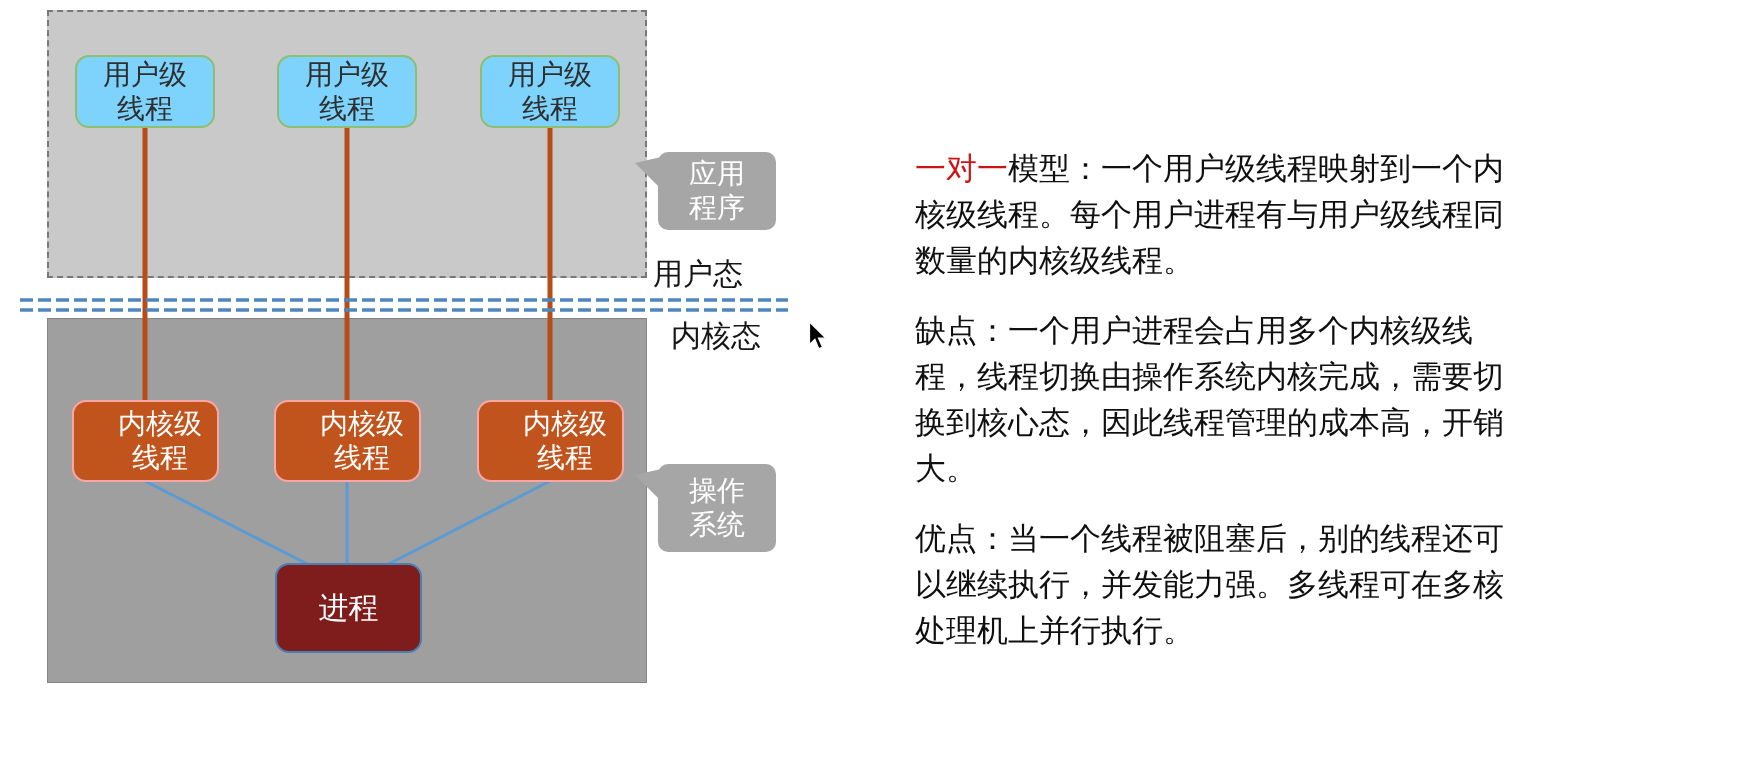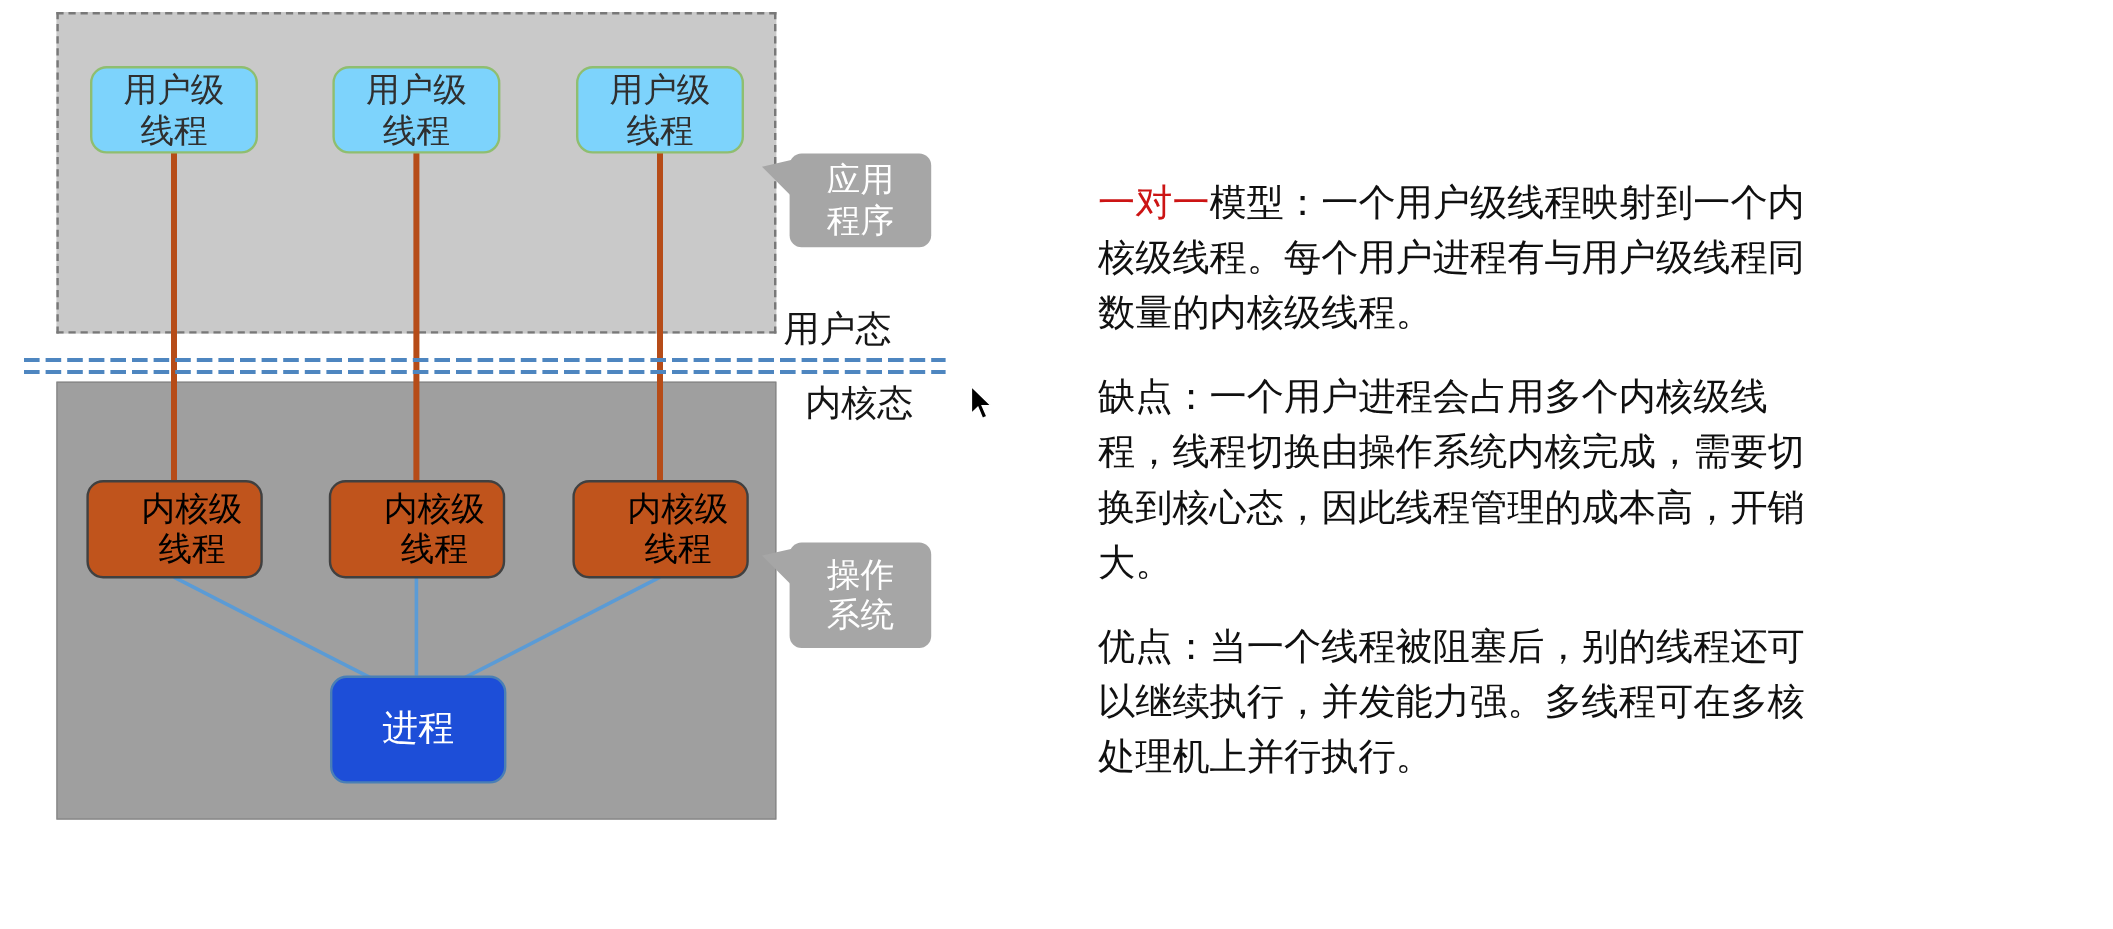--- a/index.html
+++ b/index.html
@@ -26,38 +26,38 @@
     position:absolute;display:flex;align-items:center;justify-content:center;
     text-align:center;white-space:pre-line;box-sizing:border-box;
     border-radius:14px;font-size:28px;line-height:34px;
   }
   .node.green{
     width:140px;height:73px;top:55px;
     background:#7dd3fc;border:2px solid #8fbe70;color:#2f2f2f;
   }
   .node.orange{
     width:147px;height:82px;top:400px;
-    background:#c0541c;border:2px solid #404040;color:#000000;padding-left:29px;
+    background:#c0541c;border:2px solid #fca5a5;color:#ffffff;padding-left:29px;
   }
   .node.process{
     left:275px;top:563px;width:147px;height:90px;
-    background:#1d4ed8;border:2px solid #4a7fb5;color:#ffffff;
+    background:#7f1d1d;border:2px solid #4a7fb5;color:#ffffff;
     font-size:30px;
   }
   .g1{left:75px;} .g2{left:277px;} .g3{left:480px;}
   .o1{left:72px;} .o2{left:274px;} .o3{left:477px;}
   
   .callout{
     position:absolute;left:658px;width:118px;
     background:#a6a6a6;border-radius:10px;color:#ffffff;
     display:flex;align-items:center;justify-content:center;
-    text-align:center;white-space:pre-line;font-size:28px;line-height:34px;
+    text-align:center;white-space:pre-line;font-size:28px;line-height:34px;margin-top:24px;
   }
   .callout.app{top:128px;height:78px;}
-  .callout.os{top:452px;height:88px;}
+  .callout.os{top:440px;height:88px;}
   .callout .tail{position:absolute;left:-23px;top:3px;width:26px;height:36px;}
   
   .mode-label{
     position:absolute;left:653px;width:120px;
     color:#161616;font-size:30px;
   }
   .mode-label.user{top:254px;font-family:Liberation Serif, serif;}
   .mode-label.kernel{top:316px;margin-left:18px;}
   
   .cursor{position:absolute;left:808px;top:322px;}

